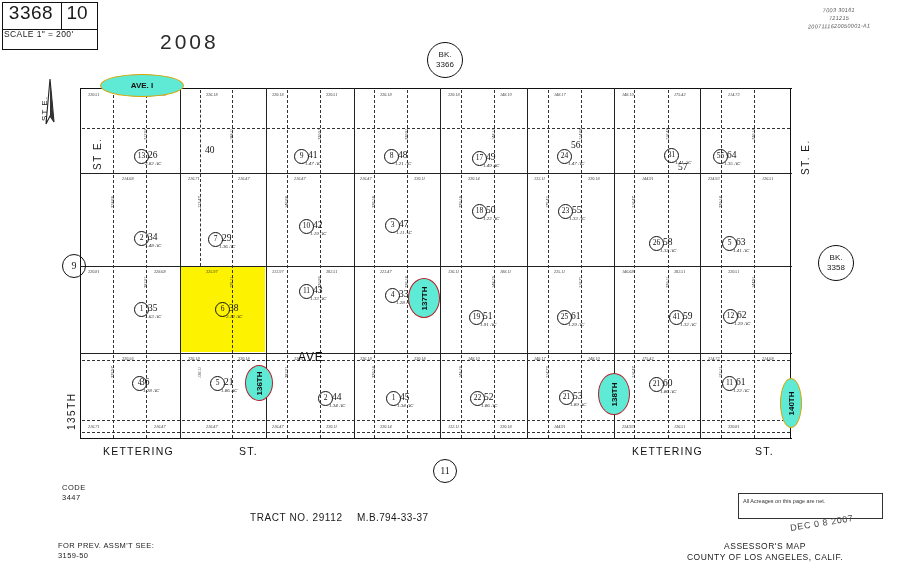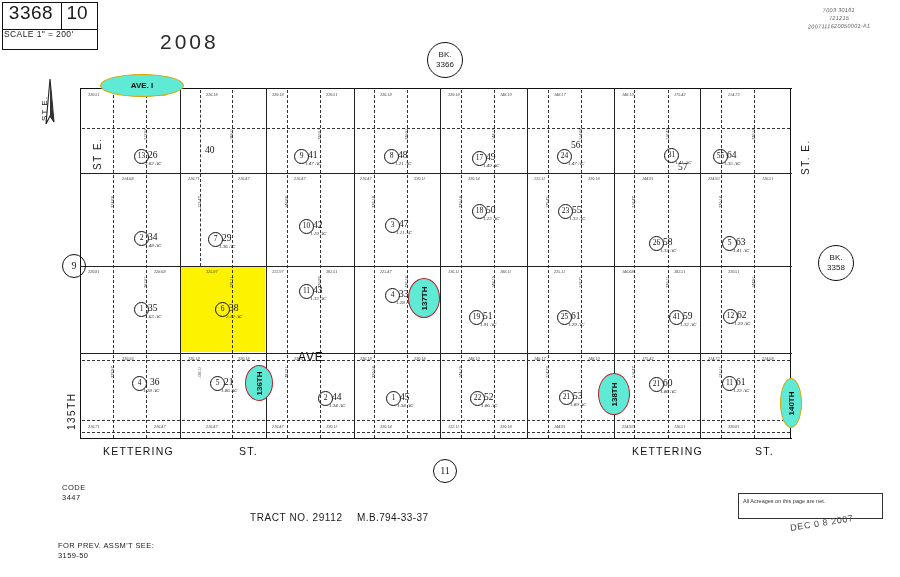--- a/index.html
+++ b/index.html
@@ -265,21 +265,21 @@
         <div class="circ" style="left: 477px; top: 222px;">25</div>
         <div class="pnum" style="left: 491px; top: 223px;">61</div>
         <div class="pacre" style="left: 488px; top: 234px;">1.29 AC</div>
         <div class="circ" style="left: 589px; top: 222px;">41</div>
         <div class="pnum" style="left: 603px; top: 223px;">59</div>
         <div class="pacre" style="left: 600px; top: 234px;">1.32 AC</div>
         <div class="circ" style="left: 643px; top: 221px;">12</div>
         <div class="pnum" style="left: 657px; top: 222px;">62</div>
         <div class="pacre" style="left: 654px; top: 233px;">1.29 AC</div>
         <div class="circ" style="left: 52px; top: 288px;">4</div>
-        <div class="pnum" style="left: 70px; top: 289px;">36</div>
+        <div class="pnum" style="left: 60px; top: 289px;">36</div>
         <div class="pacre" style="left: 63px; top: 300px;">1.28 AC</div>
         <div class="circ" style="left: 130px; top: 288px;">5</div>
         <div class="pnum" style="left: 144px; top: 289px;">21</div>
         <div class="pacre" style="left: 141px; top: 300px;">1.86 AC</div>
         <div class="circ" style="left: 238px; top: 303px;">2</div>
         <div class="pnum" style="left: 252px; top: 304px;">44</div>
         <div class="pacre" style="left: 249px; top: 315px;">1.34 AC</div>
         <div class="circ" style="left: 306px; top: 303px;">1</div>
         <div class="pnum" style="left: 320px; top: 304px;">45</div>
         <div class="pacre" style="left: 317px; top: 315px;">1.34 AC</div>
@@ -446,14 +446,18 @@
   <div id="mb-line">M.B.794-33-37</div>
 
   <div id="prev-assmt">
     <div>FOR PREV. ASSM'T SEE:</div>
     <div>3159-50</div>
   </div>
 
   <div id="acreage-note">All Acreages on this page are net.</div>
   <div id="date-stamp">DEC 0 8 2007</div>
 
+  <div id="assessor-map">
+    <div>ASSESSOR'S MAP</div>
+    <div>COUNTY OF LOS ANGELES, CALIF.</div>
+  </div>
 
 </div>
 
 </body></html>

